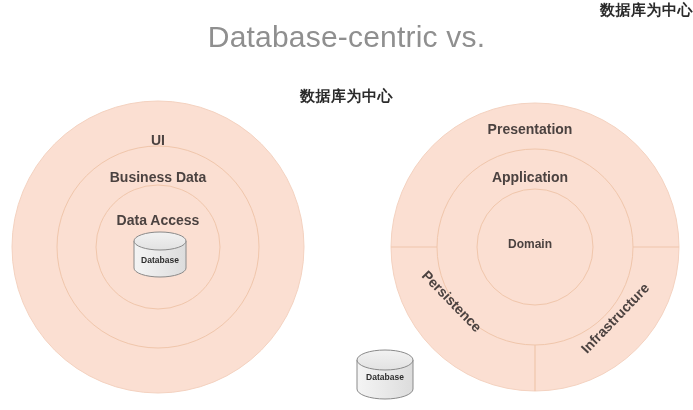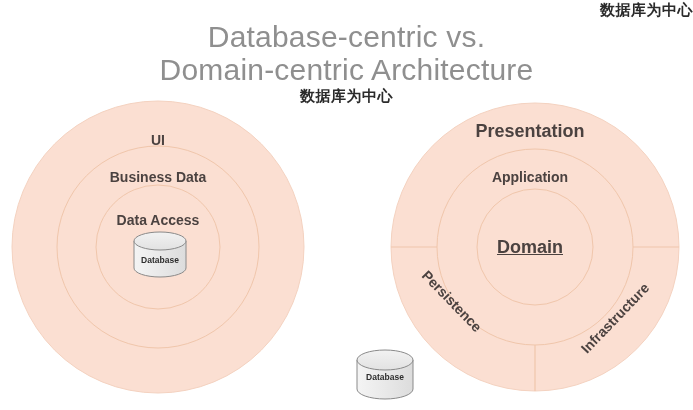--- a/index.html
+++ b/index.html
@@ -74,23 +74,23 @@
     font-weight: 700;
     color: #4b4240;
     white-space: nowrap;
     pointer-events: none;
     text-align: center;
   }
   .lbl-ui         { left: 108px; top: 120px;  width: 100px; font-size: 14px; margin-top: 12px; }
   .lbl-bl         { left:  78px; top: 169px;  width: 160px; font-size: 14px; }
   .lbl-da         { left:  88px; top: 212px;  width: 140px; font-size: 14px; }
 
-  .lbl-pres       { left: 430px; top: 121px;  width: 200px; font-size: 18px; }
+  .lbl-pres       { left: 430px; top: 121px;  width: 200px; font-size: 14px; }
   .lbl-app        { left: 440px; top: 169px;  width: 180px; font-size: 14px; }
-  .lbl-dom        { left: 460px; top: 237px;  width: 140px; font-size: 18px; text-decoration: underline; }
+  .lbl-dom        { left: 460px; top: 237px;  width: 140px; font-size: 12px; }
 
   .lbl-pers {
     left: 392px; top: 293px; width: 120px; font-size: 14px;
     transform: rotate(46deg);
     transform-origin: center center;
   }
   .lbl-infra {
     left: 550px; top: 310px; width: 130px; font-size: 14px;
     transform: rotate(-46deg);
     transform-origin: center center;
@@ -153,21 +153,20 @@
       <ellipse cx="385" cy="360" rx="28" ry="10" fill="url(#cylTop)" stroke="#8a8a8a" stroke-width="1"></ellipse>
     </g>
   </g>
 </svg>
 
 <div class="title-block">
   <div class="cn-note cn-note-top">数据库为中心</div>
 
   <div class="main-title">
     <span class="line">Database-centric vs.</span>
-    <span class="line">Domain-centric Architecture</span>
   </div>
 
   <div class="cn-note cn-note-bottom">数据库为中心</div>
 </div>
 
 <div class="dlabel lbl-ui">UI</div>
 <div class="dlabel lbl-bl">Business Data</div>
 <div class="dlabel lbl-da">Data Access</div>
 <div class="db-text db-text-1">Database</div>
 

